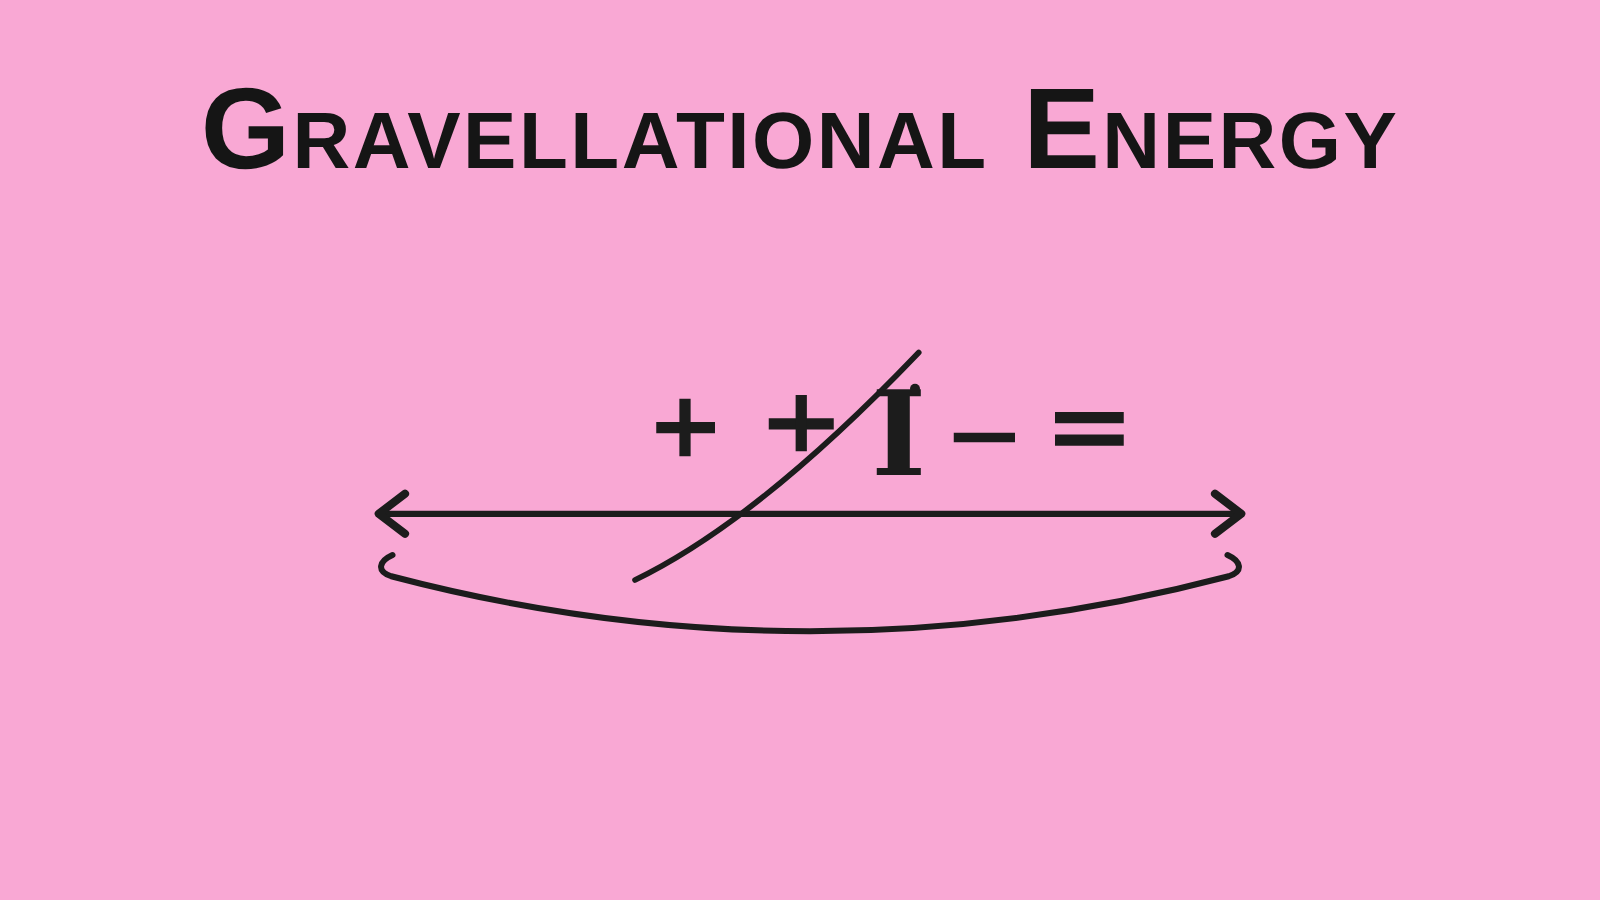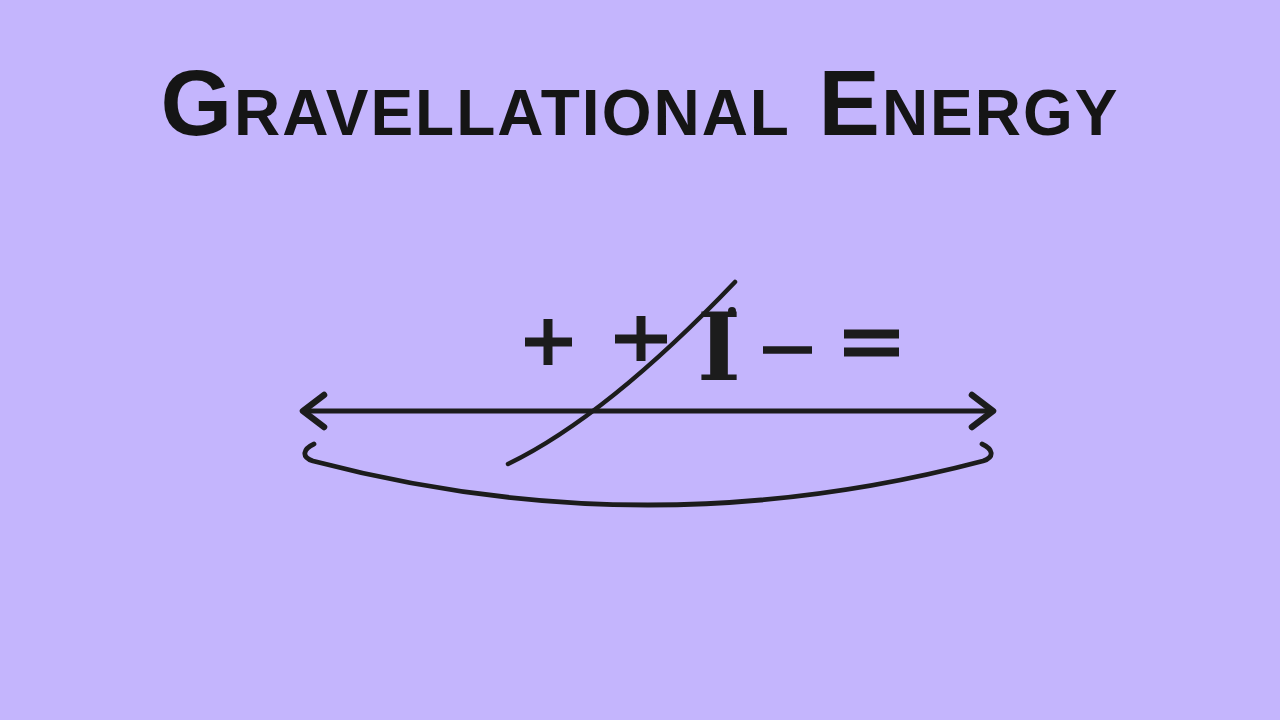--- a/index.html
+++ b/index.html
@@ -8,21 +8,21 @@
     width: 1280px;
     height: 720px;
     overflow: hidden;
     background: #FAF4E5;
     font-family: "Liberation Sans", sans-serif;
   }
   .page {
     position: relative;
     width: 1280px;
     height: 720px;
-    background: #c4b5fd;
+    background: #f9a8d4;
   }
   .title {
     position: absolute;
     top: 57px;
     left: 0;
     width: 1280px;
     margin: 0;
     text-align: center;
     font-family: "Liberation Sans", sans-serif;
     font-weight: 700;

